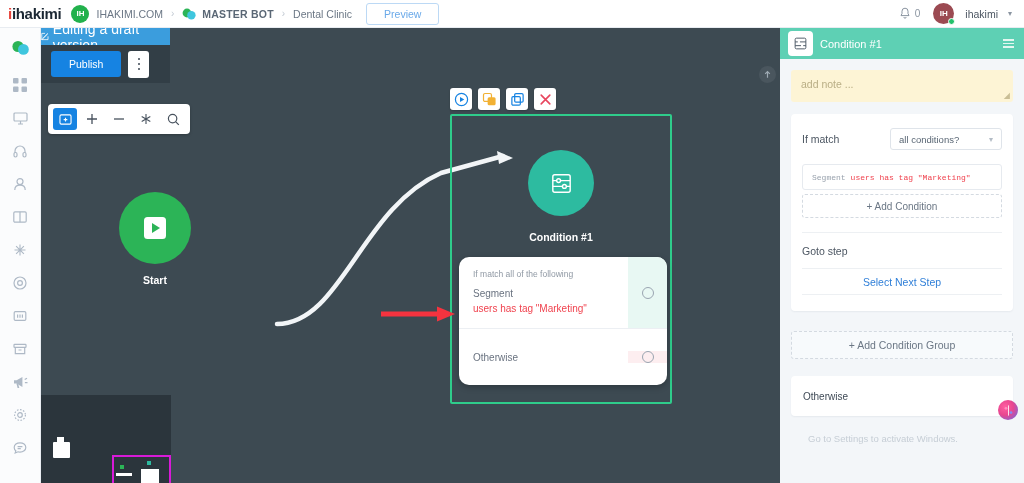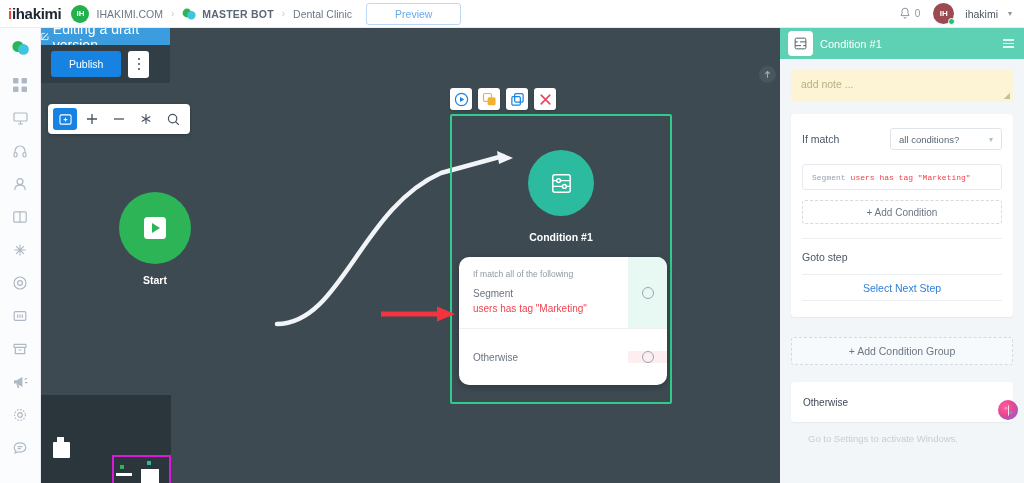--- a/index.html
+++ b/index.html
@@ -26,21 +26,21 @@
     background: #22b14c; color: #fff; font-size: 8px; font-weight: bold;
     display: flex; align-items: center; justify-content: center;
     margin-right: 7px;
   }
   .crumb-text { font-size: 10.5px; color: #6b7785; white-space: nowrap; }
   .crumb-text.strong { color: #5a6775; font-weight: bold; letter-spacing: .2px; }
   .crumb-sep { color: #c2cad3; font-size: 10px; margin: 0 8px; }
   .bot-ico { display: inline-flex; margin-right: 6px; }
   .preview-btn {
     margin-left: 14px; border: 1px solid #bcd9f5; border-radius: 3px;
-    color: #6aa9e9; font-size: 10.5px; padding: 4px 28px; background: #fff;
+    color: #6aa9e9; font-size: 10.5px; padding: 4px 17px; background: #fff;
     cursor: pointer;
   }
   .topbar-right {
     margin-left: auto; display: flex; align-items: center; padding-right: 12px; gap: 5px;
   }
   .bell-wrap { display: flex; align-items: center; gap: 4px; color: #8b95a1; font-size: 10px; }
   .user-avatar {
     position: relative; width: 21px; height: 21px; border-radius: 50%;
     background: #9b4a52; color: #fff; font-size: 8px; font-weight: bold;
     display: flex; align-items: center; justify-content: center; margin-left: 8px;
@@ -224,21 +224,21 @@
   }
   .select .chev { color: #b3bcc6; font-size: 8px; }
   .seg-box {
     margin-top: 14px; border: 1px solid #e6eaef; border-radius: 3px;
     height: 26px; display: flex; align-items: center; padding: 0 9px; gap: 5px;
     font-family: "Liberation Mono", monospace; font-size: 8px; cursor: pointer;
   }
   .seg-box .k { color: #9aa3ae; }
   .seg-box .v { color: #f0434f; }
   .dashed-btn {
-    margin-top: 10px; height: 24px; border: 1px dashed #d4dae1; border-radius: 3px;
+    margin-top: 4px; height: 24px; border: 1px dashed #d4dae1; border-radius: 3px;
     display: flex; align-items: center; justify-content: center;
     font-size: 10px; color: #6b7785; cursor: pointer; background: #fff;
   }
   .sep { border-top: 1px solid #edf0f3; margin: 14px 0 0; }
   .goto-lbl { font-size: 10.5px; color: #4c5662; margin-top: 12px; }
   .next-step {
     margin-top: 11px; border-top: 1px solid #edf0f3; border-bottom: 1px solid #edf0f3;
     height: 27px; display: flex; align-items: center; justify-content: center;
     color: #2f7fd8; font-size: 10.5px; cursor: pointer;
   }

